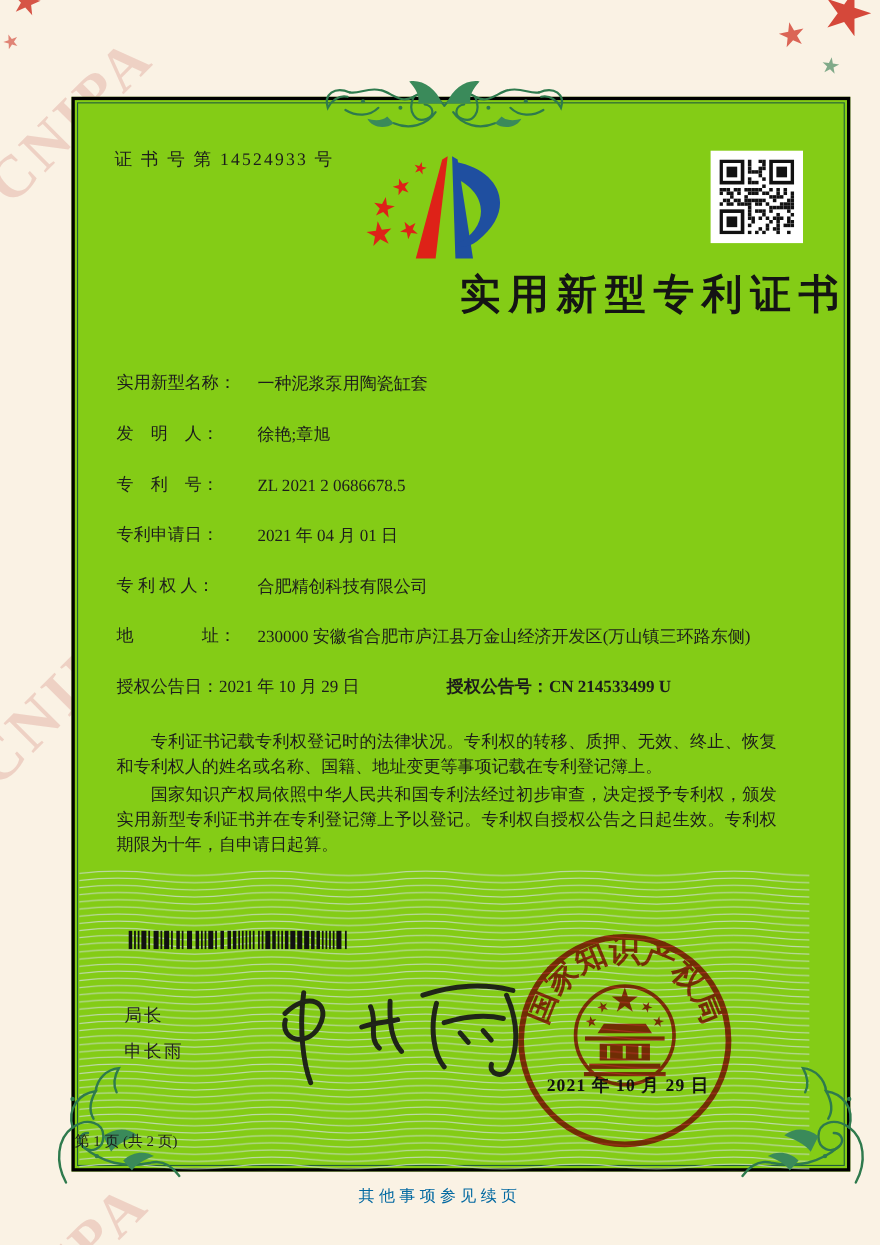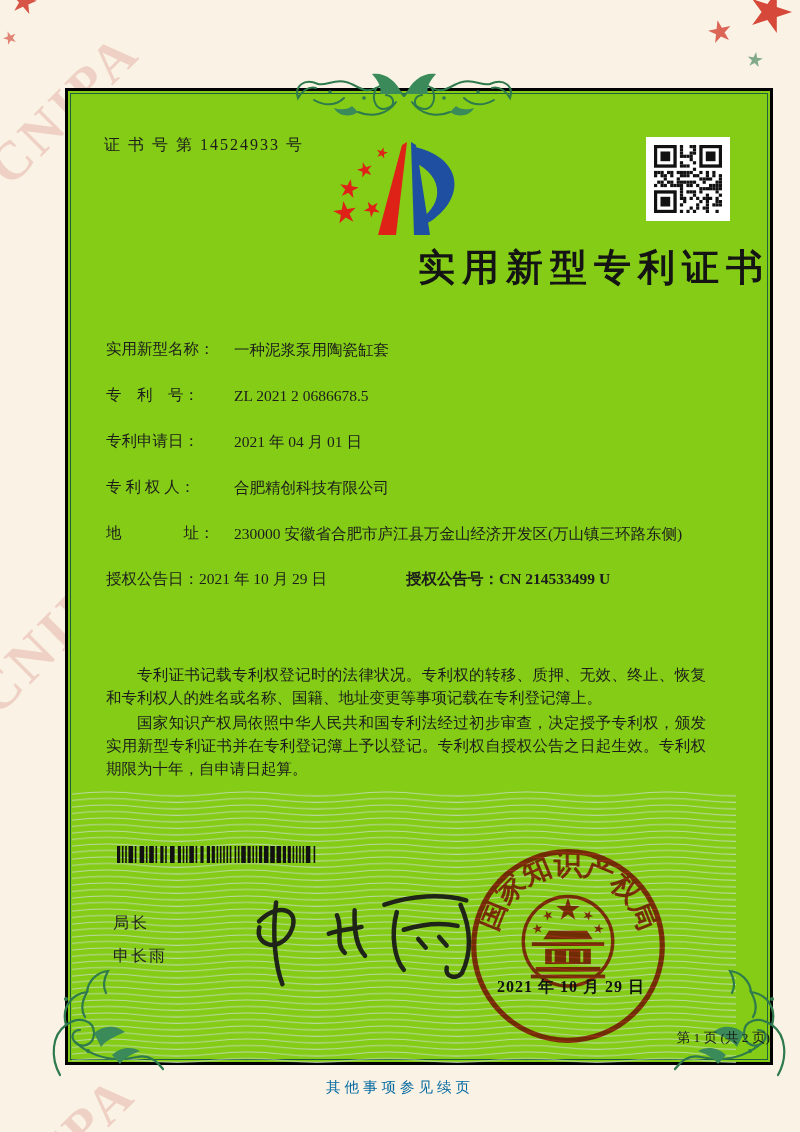--- a/index.html
+++ b/index.html
@@ -45,21 +45,21 @@
     line-height:23px; text-align:justify; }
   .body-text p { text-indent:2em; margin-bottom:2px; }
   .barcode { position:absolute; left:47px; top:755px; }
   .director { position:absolute; left:45px; top:822px; font-family:"Liberation Sans","DejaVu Sans",sans-serif;
     font-size:16px; color:#222; }
   .director div { margin-bottom:12px; letter-spacing:2px; }
   .signature { position:absolute; left:158px; top:793px; }
   .seal { position:absolute; left:400px; top:755px; mix-blend-mode:multiply; }
   .seal-date { position:absolute; left:418px; top:886px; width:170px; text-align:center;
     font-size:16px; color:#111; letter-spacing:1px; z-index:5; font-weight:bold; }
-  .page-info { position:absolute; left:0; top:938px; width:100%; text-align:right; font-size:13.5px; }
+  .page-info { position:absolute; left:0; top:938px; width:100%; text-align:left; font-size:13.5px; }
   .footer-note { position:absolute; left:0; top:1078px; width:100%; text-align:center;
     font-size:14.5px; letter-spacing:4px; color:#0369a1; }
 </style>
 </head>
 <body>
 
 <div class="page">
 
   <svg width="0" height="0" style="position:absolute" aria-hidden="true">
     <defs>
@@ -289,20 +289,24 @@
     </div>
 
     <div class="title">实用新型专利证书</div>
 
     <div class="fields">
       <div class="field-row">
         <span class="field-label">实用新型名称：</span>
         <span class="field-value">一种泥浆泵用陶瓷缸套</span>
       </div>
       <div class="field-row">
+        <span class="field-label">发　明　人：</span>
+        <span class="field-value">徐艳;章旭</span>
+      </div>
+      <div class="field-row">
         <span class="field-label">专　利　号：</span>
         <span class="field-value">ZL 2021 2 0686678.5</span>
       </div>
       <div class="field-row">
         <span class="field-label">专利申请日：</span>
         <span class="field-value">2021 年 04 月 01 日</span>
       </div>
       <div class="field-row">
         <span class="field-label">专 利 权 人：</span>
         <span class="field-value">合肥精创科技有限公司</span>

